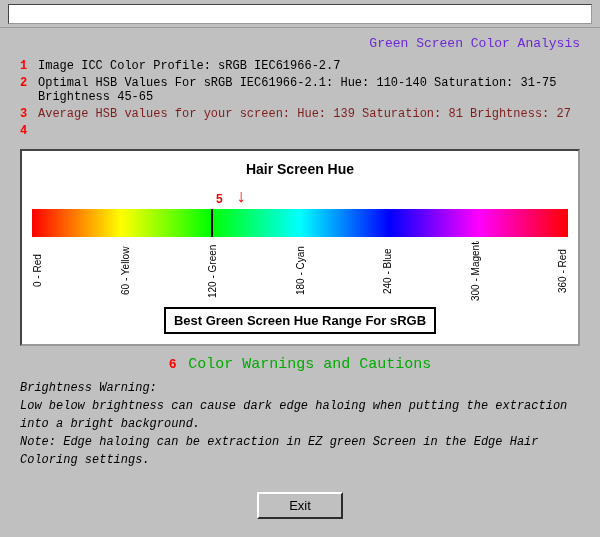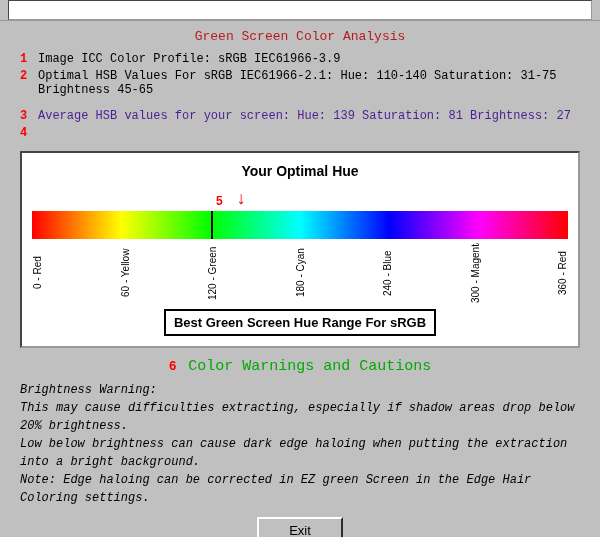--- a/index.html
+++ b/index.html
@@ -40,22 +40,22 @@
 
     .main-content {
       flex: 1;
       background: #c0c0c0;
       padding: 8px 20px;
       display: flex;
       flex-direction: column;
     }
 
     .section-title {
-      text-align: center;
-      color: #b91c1c;
+      text-align: right;
+      color: #6d28d9;
       font-size: 13px;
       margin-bottom: 8px;
     }
 
     .info-rows {
       margin-bottom: 8px;
     }
 
     .info-row {
       display: flex;
@@ -69,22 +69,21 @@
       font-weight: bold;
       margin-right: 4px;
       min-width: 14px;
     }
 
     .row-text {
       color: black;
     }
 
     .row-highlight {
-      color: #4c1d95;
-      margin-top: 9px;
+      color: #7f1d1d;
     }
 
     .hue-panel {
       background: white;
       border: 2px inset #999;
       padding: 10px;
       margin-bottom: 10px;
     }
 
     .hue-title {
@@ -240,37 +239,37 @@
     <input class="title-bar-input" type="text" value="" style="">
   </div>
 
   <div class="main-content">
 
     <div class="section-title">Green Screen Color Analysis</div>
 
     <div class="info-rows">
       <div class="info-row">
         <span class="row-number">1</span>
-        <span class="row-text">Image ICC Color Profile:  sRGB IEC61966-3.9</span>
+        <span class="row-text">Image ICC Color Profile:  sRGB IEC61966-2.7</span>
       </div>
       <div class="info-row">
         <span class="row-number">2</span>
         <span class="row-text">Optimal HSB Values For sRGB IEC61966-2.1:  Hue: 110-140   Saturation: 31-75   Brightness 45-65</span>
       </div>
       <div class="info-row">
         <span class="row-number">3</span>
         <span class="row-highlight">Average HSB values for your screen:   Hue: 139   Saturation: 81   Brightness: 27</span>
       </div>
       <div class="info-row">
         <span class="row-number">4</span>
       </div>
     </div>
 
     <div class="hue-panel">
-      <div class="hue-title">Your Optimal Hue</div>
+      <div class="hue-title">Hair Screen Hue</div>
 
       <div class="hue-indicator-row">
         <span class="hue-number" style="position:absolute; left:calc(38% - 20px); color:red; font-weight:bold; font-size:12px;">5</span>
         <span class="hue-arrow" style="position:absolute; left:calc(38%); color:red; font-size:18px; bottom:0;">↓</span>
       </div>
 
       <div class="hue-bar-container">
         <div class="hue-bar"></div>
         <div class="green-marker"></div>
       </div>
@@ -290,23 +289,22 @@
       </div>
     </div>
 
     <div class="warnings-title">
       <span class="warning-number">6</span>
       <span class="warning-title-text">Color Warnings and Cautions</span>
     </div>
 
     <div class="warnings-text">
       <div>Brightness Warning:</div>
-      <div>This may cause difficulties extracting, especially if shadow areas drop below 20% brightness.</div>
       <div>Low below brightness can cause dark edge haloing when putting the extraction into a bright background.</div>
-      <div>Note: Edge haloing can be corrected in EZ green Screen in the Edge Hair Coloring settings.</div>
+      <div>Note: Edge haloing can be extraction in EZ green Screen in the Edge Hair Coloring settings.</div>
     </div>
 
     <div class="exit-btn-row">
       <button class="exit-button">Exit</button>
     </div>
 
   </div>
 </div>
 
 </body></html>

